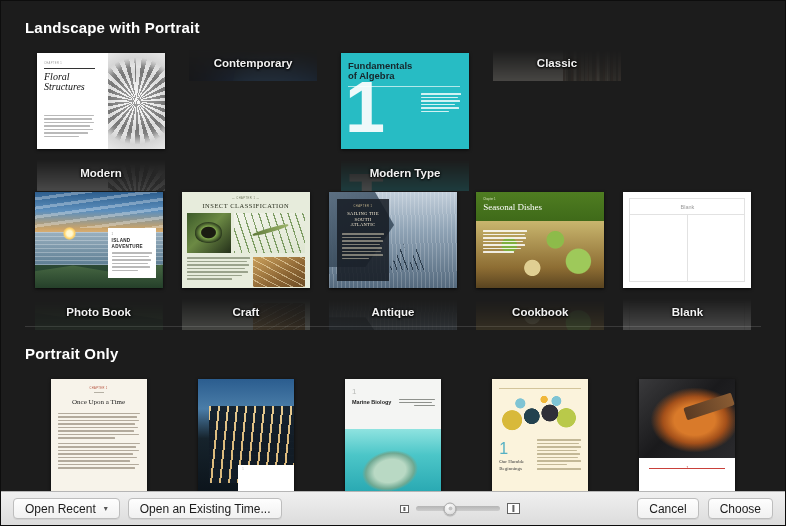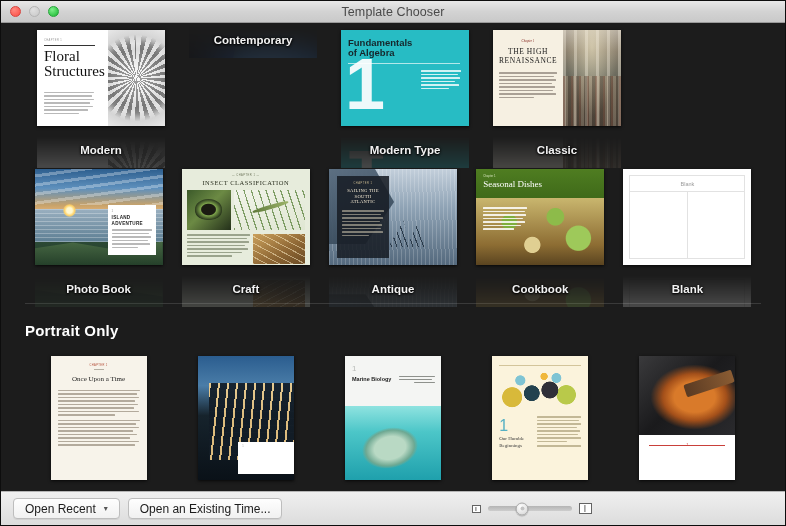--- a/index.html
+++ b/index.html
@@ -97,21 +97,21 @@
   .pg { position: absolute; inset: 0; display: flex; }
   .half { flex: 1; position: relative; overflow: hidden; }
   .txt-block { position: absolute; }
   .tline { background: #b9b9b9; height: 1.5px; margin-bottom: 2px; border-radius: .5px; }
   .tline.lt { background: rgba(255,255,255,.55); }
 
   
   .t-basic { background: #fff; }
   .t-basic .lft { padding: 9px 7px; background: #fff; }
   .t-basic .chap { font-size: 2.6px; color: #999; letter-spacing: .4px; }
-  .t-basic .hd { font-family: "Liberation Serif", serif; font-size: 15px; color: #111; line-height: 1.05; margin-top: 3px; }
+  .t-basic .hd { font-family: "Liberation Serif", serif; font-size: 10px; color: #111; line-height: 1.05; margin-top: 3px; font-style: italic; }
   .t-basic .rule { height: .6px; background: #333; margin: 3px 0 0; width: 90%; }
   .t-basic .rgt { background: radial-gradient(circle at 50% 50%, #f3f3f3 0%, #d2d2d2 28%, #9a9a9a 52%, #cfcfcf 70%, #e8e8e8 100%); }
   .t-basic .rgt::after {
     content:""; position:absolute; inset:0;
     background:
       repeating-conic-gradient(from 0deg at 50% 50%, rgba(255,255,255,.75) 0deg 7deg, rgba(90,90,90,.65) 7deg 14deg);
     opacity:.85;
     -webkit-mask-image: radial-gradient(circle at 50% 50%, #000 0%, #000 62%, transparent 78%);
             mask-image: radial-gradient(circle at 50% 50%, #000 0%, #000 62%, transparent 78%);
   }
@@ -358,31 +358,24 @@
     border: 1px solid #a8a8a8; box-shadow: 0 1px 1px rgba(0,0,0,.22);
   }
   .slider-thumb::after { content:""; position:absolute; left:50%; top:50%; transform:translate(-50%,-50%); width:4px; height:4px; border-radius:50%; background:#c3c3c3; }
   .right-btns { display: flex; gap: 9px; }
 </style>
 </head>
 <body>
 
 <div class="window">
 
-  <div class="titlebar">
-    <div class="traffic">
-      <span class="light red"></span>
-      <span class="light amber"></span>
-      <span class="light green"></span>
-    </div>
-    <div class="win-title">Template Chooser</div>
-  </div>
 
   <div class="chooser-body">
 
+    <div class="section-title">Landscape with Portrait</div>
 
     <div class="grid">
 
       <div class="tile">
         <div class="sel-frame">
           <div class="thumb t-basic">
             <div class="pg">
               <div class="half lft">
                 <div class="chap">CHAPTER 1</div>
                 <div class="rule"></div>
@@ -440,41 +433,20 @@
         </div>
         <div class="reflection">
           <div class="thumb t-modern">
               <div class="big1">1</div>
             </div>
         </div>
         <div class="tile-label">Modern Type</div>
       </div>
 
       <div class="tile">
-        <div class="sel-frame">
-          <div class="thumb t-classic">
-            <div class="pg">
-              <div class="half lft">
-                <div class="chap">Chapter 1</div>
-                <div class="hd">THE HIGH<br>RENAISSANCE</div>
-                <div class="para">
-                  <div class="tline" style="width:100%"></div>
-                    <div class="tline" style="width:95%"></div>
-                  <div class="tline" style="width:99%"></div>
-                    <div class="tline" style="width:91%"></div>
-                  <div class="tline" style="width:97%"></div>
-                    <div class="tline" style="width:93%"></div>
-                  <div class="tline" style="width:98%"></div>
-                    <div class="tline" style="width:60%"></div>
-                </div>
-              </div>
-              <div class="half rgt"></div>
-            </div>
-          </div>
-        </div>
         <div class="reflection">
           <div class="thumb t-classic">
               <div class="pg">
                 <div class="half lft"></div>
                 <div class="half rgt"></div>
               </div>
             </div>
         </div>
         <div class="tile-label">Classic</div>
       </div>
@@ -736,14 +708,22 @@
     <div class="zoom-group">
       <span class="thumb-ico small"></span>
       <div class="slider">
         <div class="slider-thumb"></div>
       </div>
       <span class="thumb-ico large"></span>
     </div>
 
     <div class="spacer"></div>
 
+    <div class="right-btns">
+      <div class="btn">
+        <span>Cancel</span>
+      </div>
+      <div class="btn">
+        <span>Choose</span>
+      </div>
+    </div>
   </div>
 </div>
 
 </body></html>

